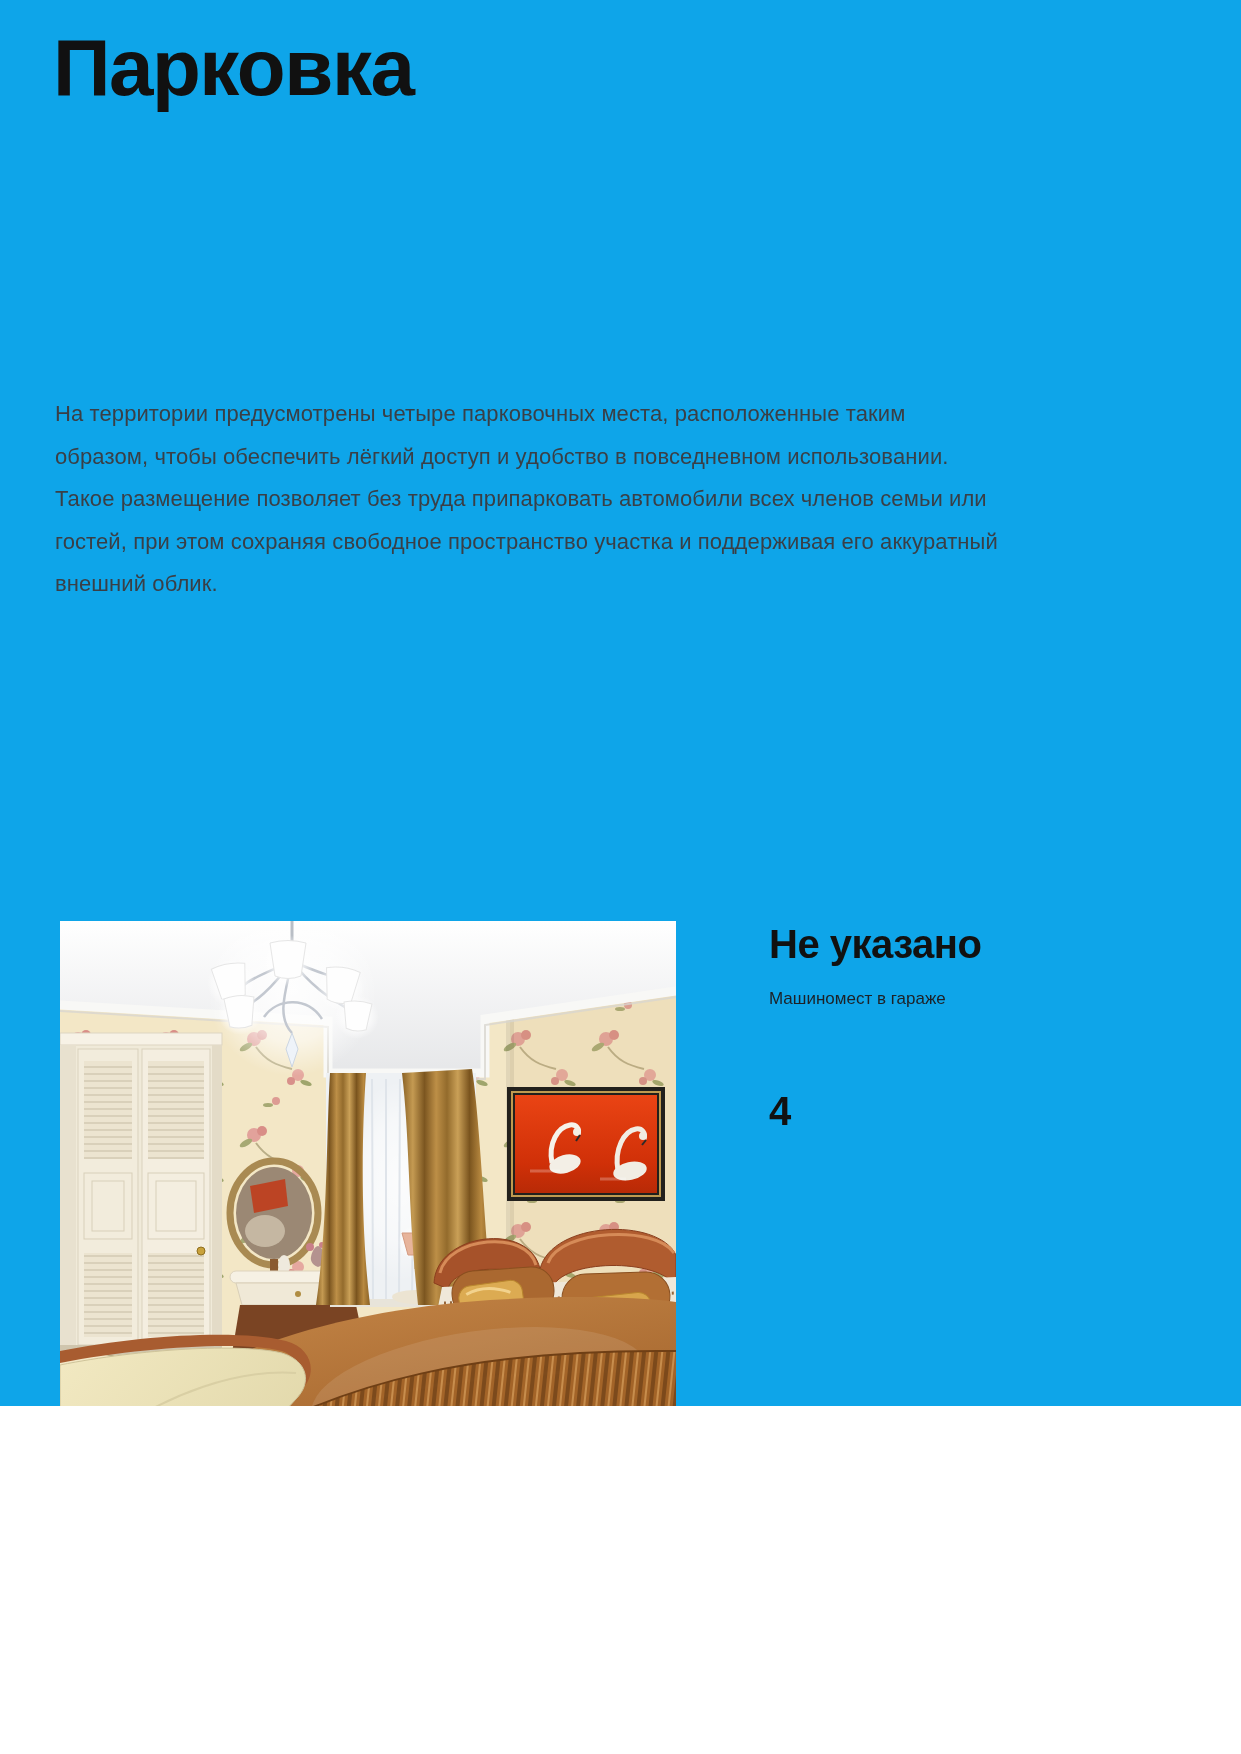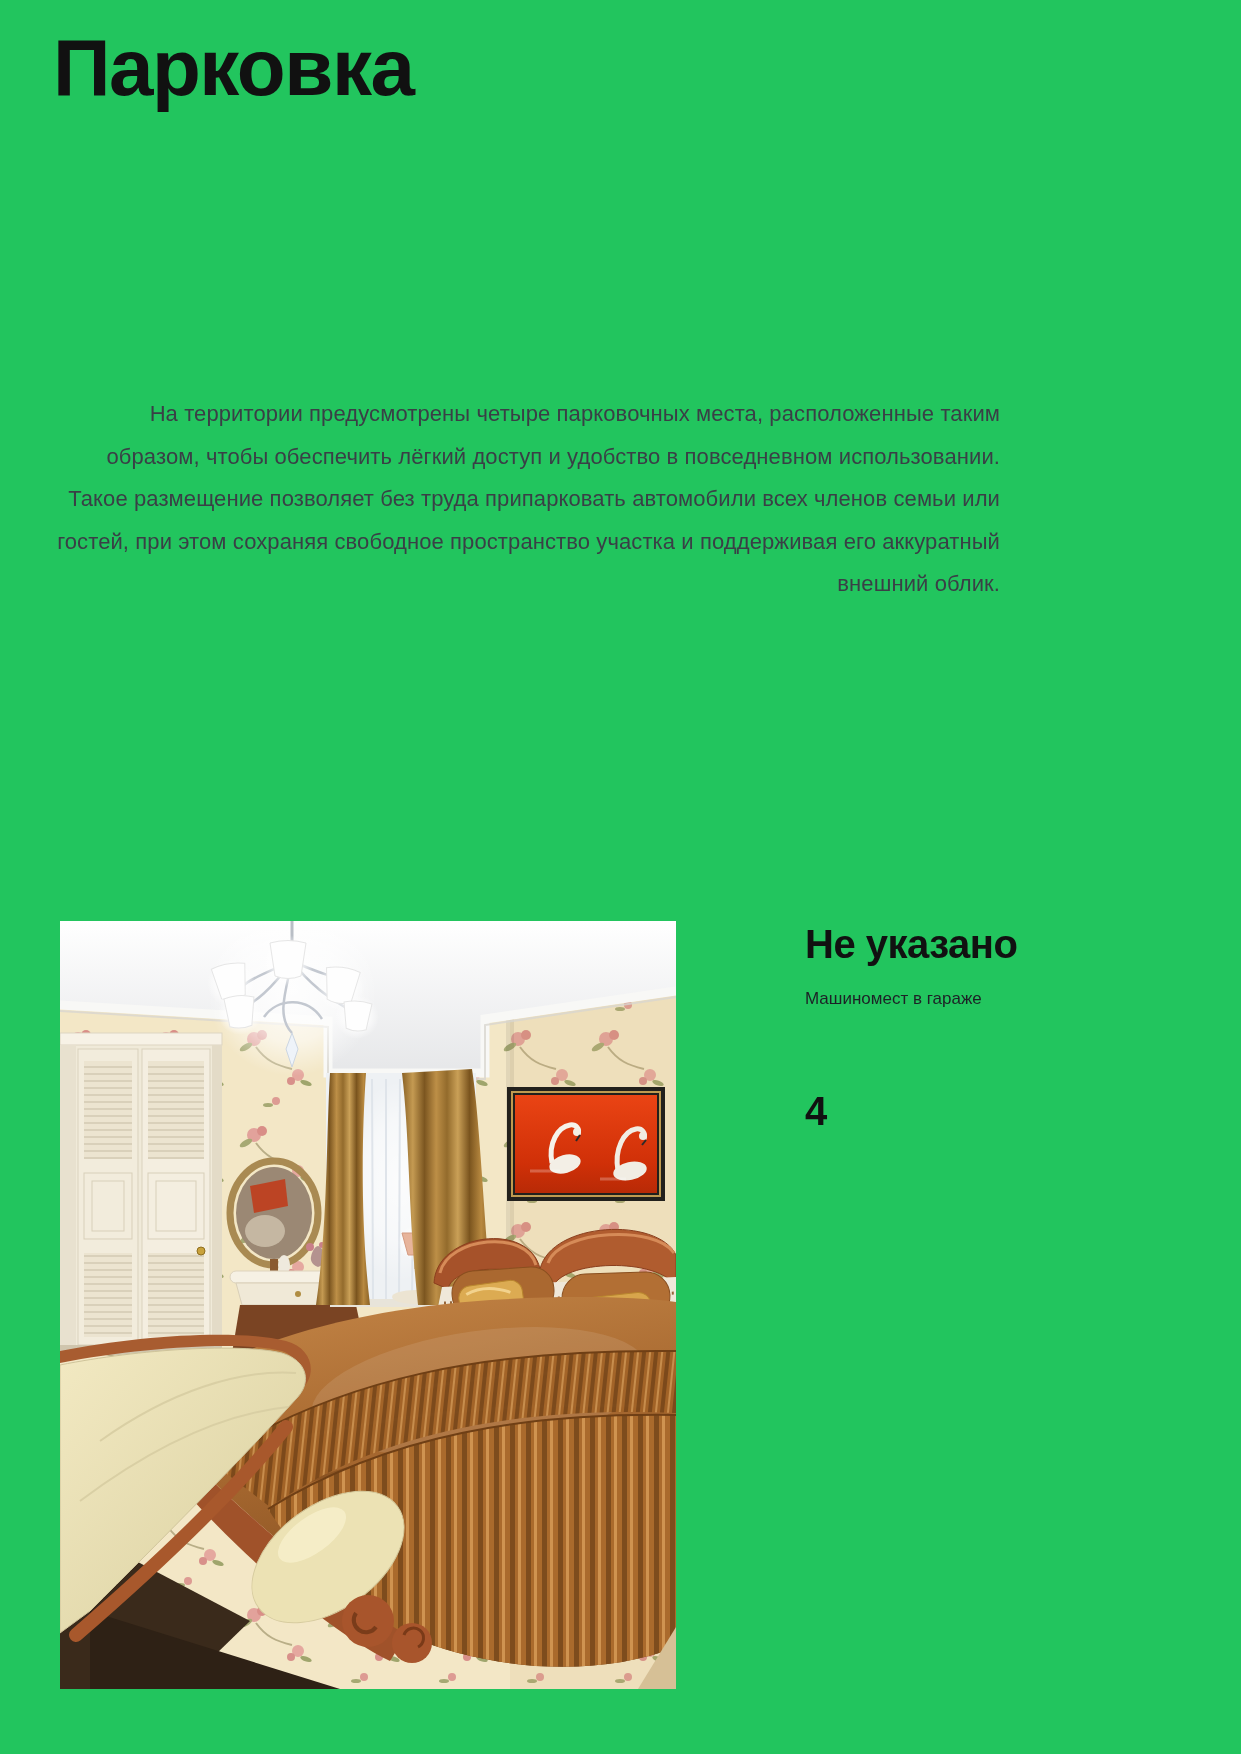--- a/index.html
+++ b/index.html
@@ -1,21 +1,21 @@
 <!DOCTYPE html>
 <html lang="ru"><head>
 <meta charset="utf-8">
 <style>
   html, body { margin: 0; padding: 0; background: #ffffff; }
   body { font-family: "Liberation Sans", sans-serif; }
   .page {
     position: relative;
     width: 1241px;
-    height: 1754px;
-    background: #22c55e;
+    height: 1406px;
+    background: #0ea5e9;
     overflow: hidden;
   }
   .page-title {
     position: absolute;
     left: 53px;
     top: 20px;
     margin: 0;
     font-size: 80px;
     line-height: 96px;
     font-weight: 700;
@@ -25,36 +25,35 @@
   .description {
     position: absolute;
     left: 55px;
     top: 393px;
     width: 945px;
     margin: 0;
     font-size: 22px;
     line-height: 42.5px;
     letter-spacing: 0.1px;
     color: #3a3f46;
-    text-align: right;
   }
   .photo-figure {
     position: absolute;
     left: 60px;
     top: 921px;
     width: 616px;
     height: 768px;
     margin: 0;
     overflow: hidden;
     background: #f3e7c6;
   }
   .photo-figure svg { display: block; }
   .stats {
     position: absolute;
-    left: 805px;
+    left: 769px;
     top: 920px;
     width: 420px;
   }
   .stat-value {
     font-size: 40px;
     line-height: 48px;
     font-weight: 700;
     letter-spacing: -0.5px;
     color: #111111;
   }

